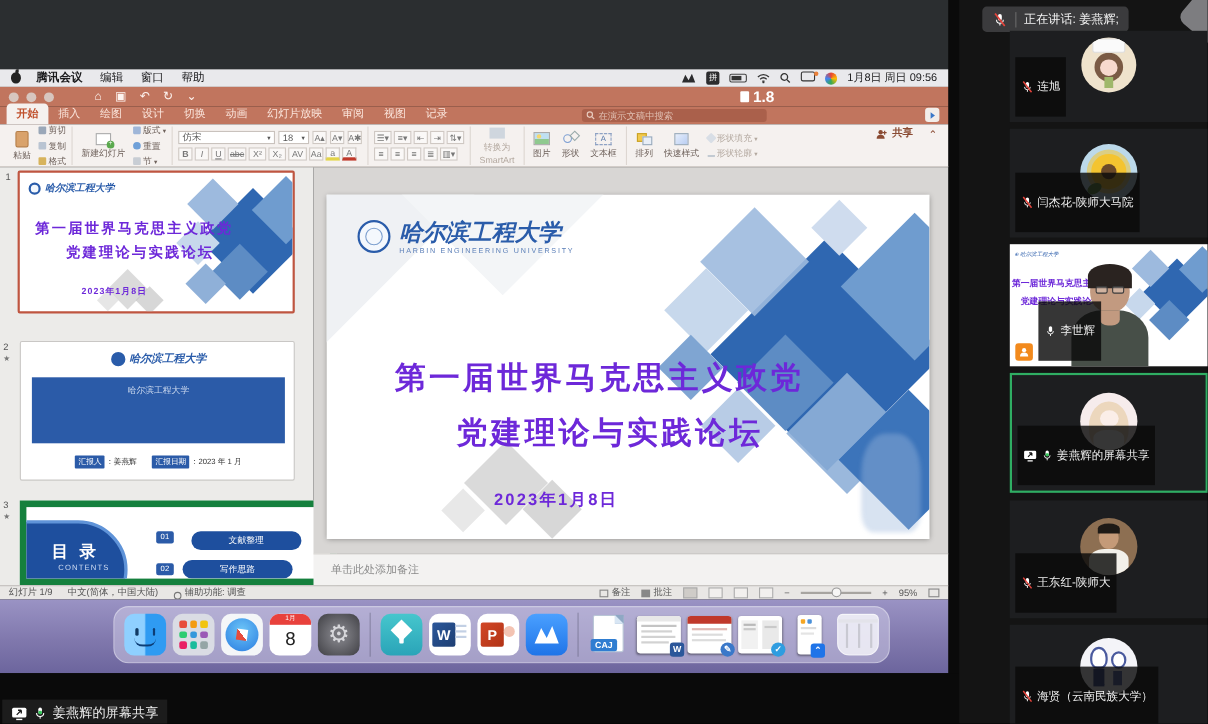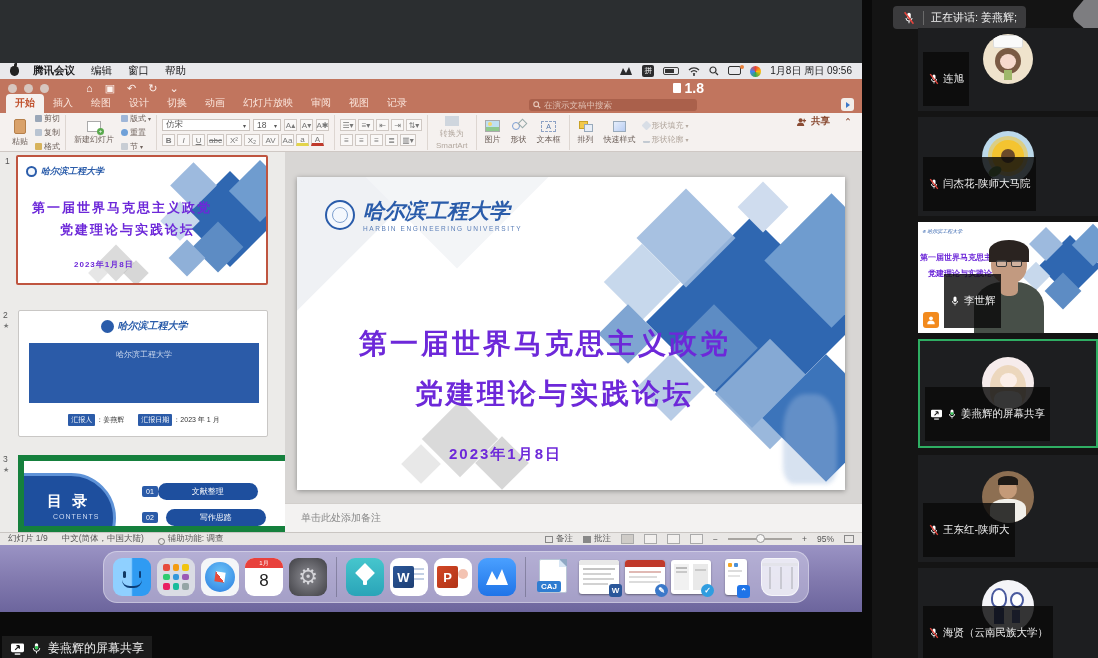--- a/index.html
+++ b/index.html
@@ -333,21 +333,21 @@
             <span>：2023 年 1 月</span>
           </span>
       </div>
     </div>
 
     <div class="thumb" style="left:18px;top:303px;width:288px;height:77px;border:6px solid #15803d;border-radius:0">
       <div class="a" style="left:-18px;top:12px;width:110px;height:90px;background:#1e4f9e;border:3px solid #5f93d8;border-radius:0 45px 45px 0">
         <div style="color:#fff;font-weight:bold;font-size:15px;margin:16px 0 2px 38px;letter-spacing:3px">目 录</div>
         <div style="color:#cfdcf2;font-size:7px;margin-left:44px;letter-spacing:1px">CONTENTS</div>
       </div>
-      <div class="a" style="left:118px;top:22px;display:flex;align-items:center;gap:0">
+      <div class="a" style="left:118px;top:22px;display:flex;align-items:flex-start;gap:16px">
         <span style="background:#2b5ba8;color:#fff;font-size:7px;padding:2px 4px;border-radius:2px">01</span>
         <span style="background:#1e4f9e;color:#fff;font-size:8px;width:100px;text-align:center;padding:3px 0;border-radius:9px">文献整理</span>
       </div>
       <div class="a" style="left:118px;top:48px;display:flex;align-items:center;gap:8px">
         <span style="background:#2b5ba8;color:#fff;font-size:7px;padding:2px 4px;border-radius:2px">02</span>
         <span style="background:#1e4f9e;color:#fff;font-size:8px;width:100px;text-align:center;padding:3px 0;border-radius:9px">写作思路</span>
       </div>
     </div>
   </div>
 

